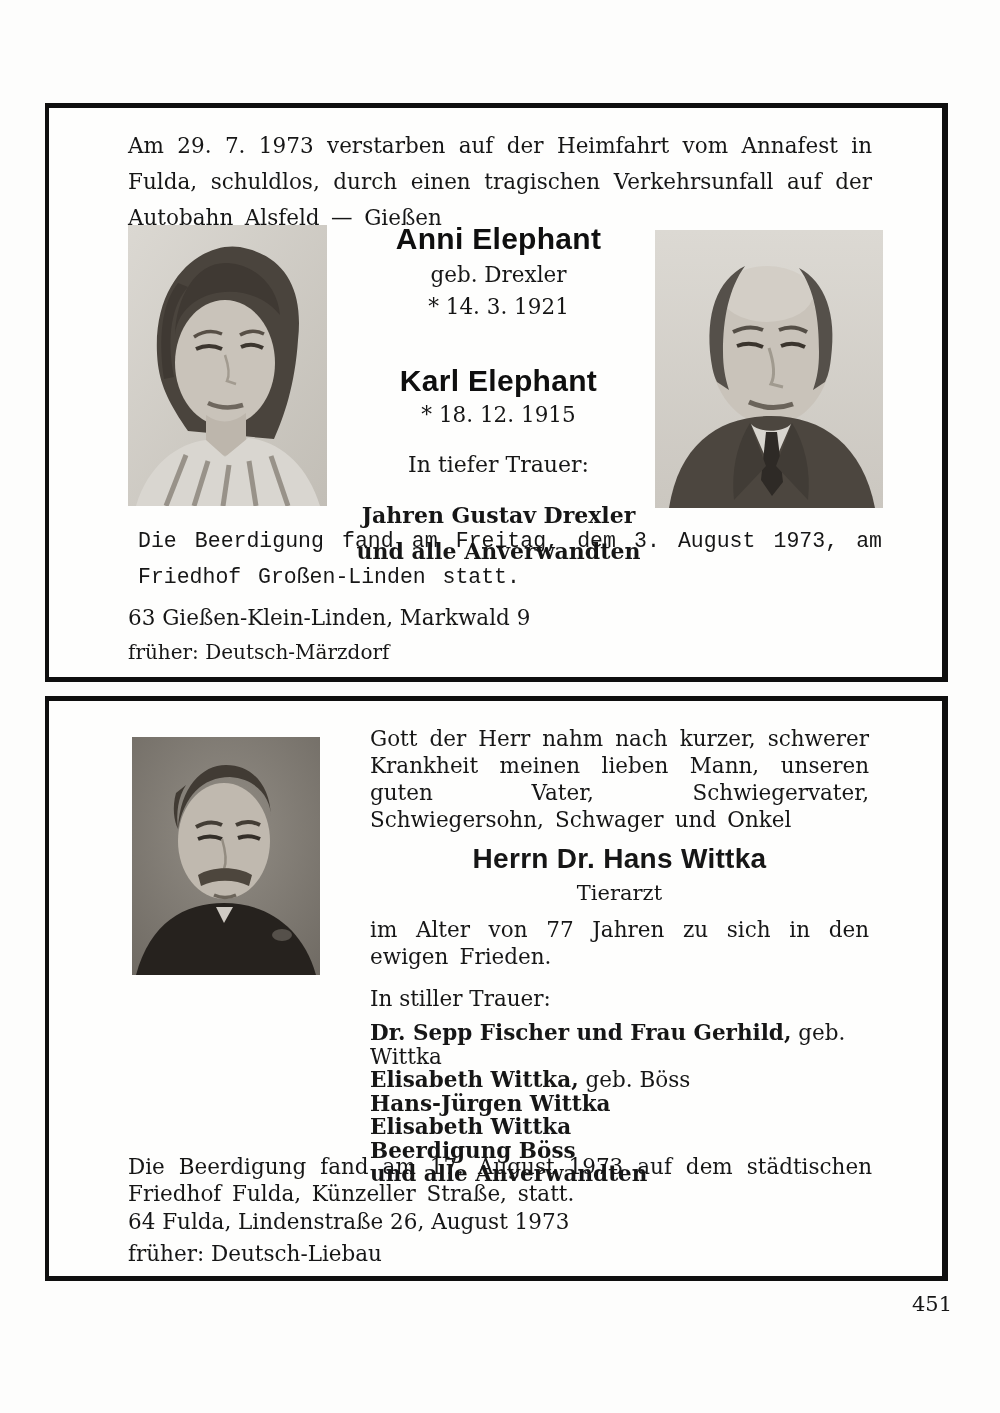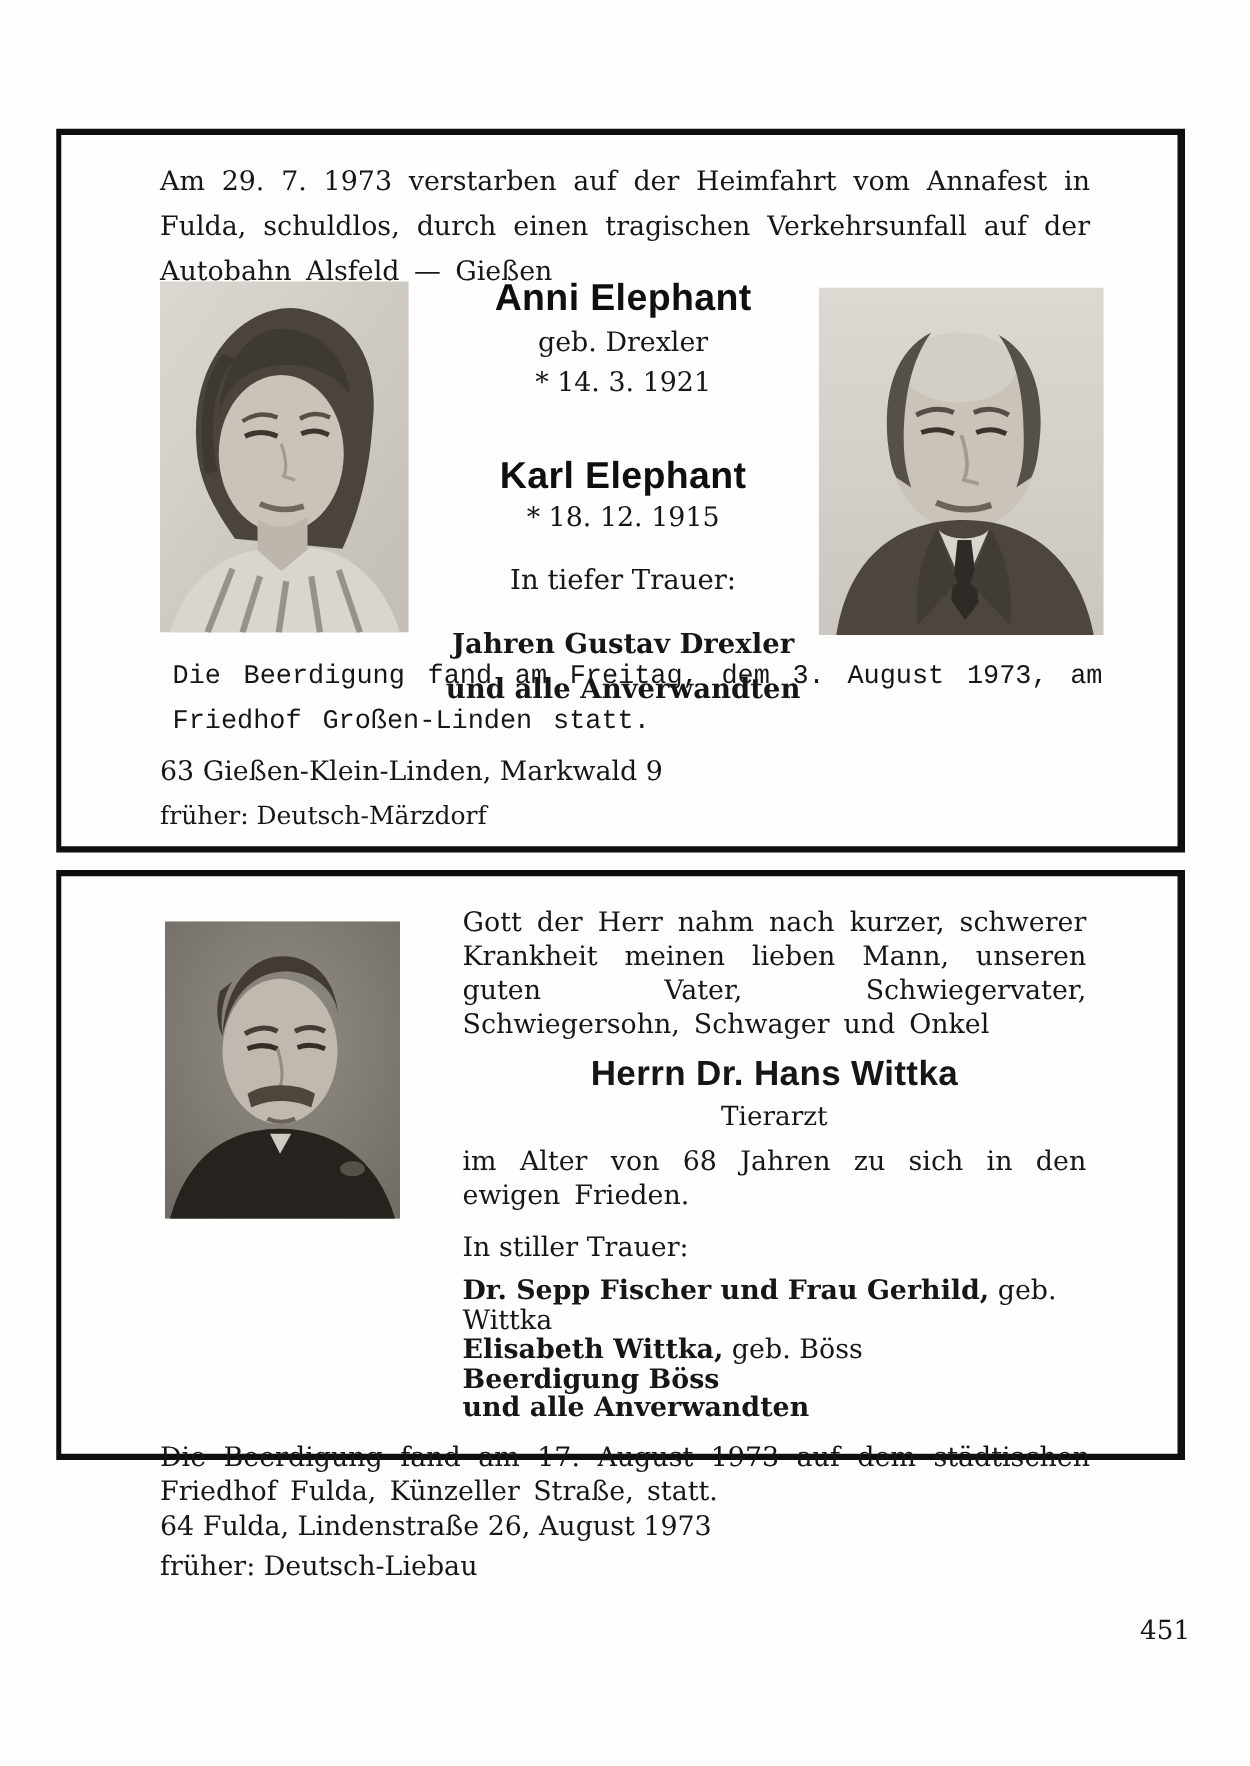--- a/index.html
+++ b/index.html
@@ -12,21 +12,21 @@
   .page{position:absolute;inset:0;overflow:hidden;}
 
   
   .notice{
     position:absolute;left:45px;width:903px;box-sizing:border-box;
     background:#fefefd;
     border:4px solid #0f0f0f;
     border-top-width:5px;border-bottom-width:5px;border-right-width:6px;
   }
   .notice1{top:103px;height:579px;}
-  .notice2{top:696px;height:472px;}
+  .notice2{top:696px;height:585px;}
   p{margin:0;}
 
   
   .intro1{position:absolute;left:79px;top:20px;width:744px;
           font-size:21.5px;line-height:36px;text-align:justify;word-spacing:.22em;}
   .photo{position:absolute;margin:0;padding:0;line-height:0;}
   .photo svg{display:block;}
   .photo1{left:79px;top:117px;width:199px;height:281px;}
   .photo2{left:606px;top:122px;width:228px;height:278px;}
   .col1{position:absolute;left:272px;top:115px;width:355px;text-align:center;}
@@ -176,25 +176,27 @@
         <path d="M4 238 C18 186 52 166 92 166 C132 166 170 188 184 238 Z" fill="#26221e"></path>
         <path d="M84 170 L92 186 L101 170 Z" fill="#cfcbc4"></path>
         <ellipse cx="150" cy="198" rx="10" ry="6" fill="#55504a"></ellipse>
       </svg>
     </figure>
 
     <div class="col2">
       <p class="intro2">Gott der Herr nahm nach kurzer, schwerer Krankheit meinen lieben Mann, unseren guten Vater, Schwiegervater, Schwiegersohn, Schwager und Onkel</p>
       <div class="name3">Herrn Dr. Hans Wittka</div>
       <div class="prof">Tierarzt</div>
-      <p class="age">im Alter von 68 Jahren zu sich in den ewigen Frieden.</p>
+      <p class="age">im Alter von 77 Jahren zu sich in den ewigen Frieden.</p>
       <p class="trauer2">In stiller Trauer:</p>
       <div class="mourners2">
         <div class="m-line"><b>Dr. Sepp Fischer und Frau Gerhild,</b><span> geb. Wittka</span></div>
         <div class="m-line"><b>Elisabeth Wittka,</b><span> geb. Böss</span></div>
+        <div class="m-line"><b>Hans-Jürgen Wittka</b><span></span></div>
+        <div class="m-line"><b>Elisabeth Wittka</b><span></span></div>
         <div class="m-line"><b>Beerdigung Böss</b><span></span></div>
         <div class="m-line"><b>und alle Anverwandten</b><span></span></div>
       </div>
     </div>
 
     <p class="funeral2">Die Beerdigung fand am 17. August 1973 auf dem städtischen Friedhof Fulda, Künzeller Straße, statt.</p>
     <p class="addr2a">64 Fulda, Lindenstraße 26, August 1973</p>
     <p class="addr2b">früher: Deutsch-Liebau</p>
   </section>
 

